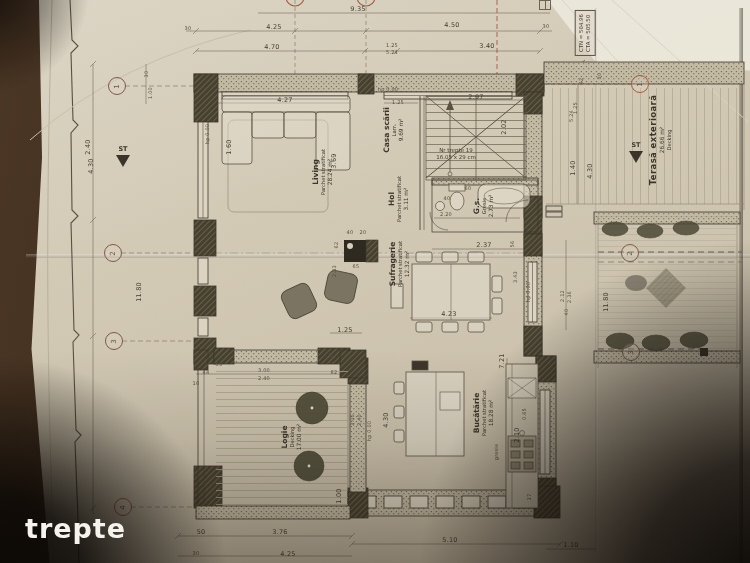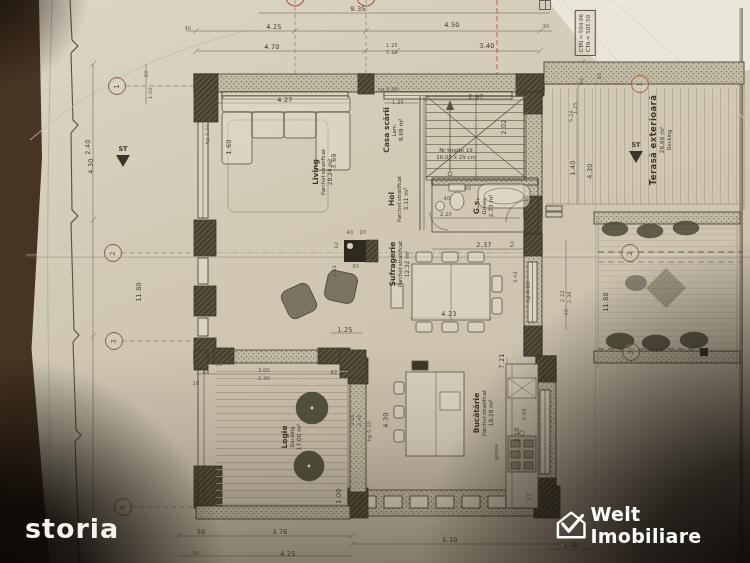--- a/index.html
+++ b/index.html
@@ -472,22 +472,15 @@
       </div>
     <div class="sqmark" style="left:545px;top:0px"></div>
   </div>
 
   <div class="layer shade-low"></div>
   <div class="layer shadow-bl"></div>
   <div class="layer shadow-br"></div>
   <div class="layer shadow-tl"></div>
 
   <div class="wm-storia">
-    <span>storia</span>
-  </div>
-  <div class="wm-welt">
-    <svg width="32" height="30" viewBox="0 0 32 30">
-      <path d="M16,2 L30,13 L30,28 L2,28 L2,13 Z" fill="none" stroke="#fdfdfc" stroke-width="2.6" stroke-linejoin="round"></path>
-      <path d="M7,14 L13.5,21.5 L28,5" fill="none" stroke="#fdfdfc" stroke-width="3.4" stroke-linecap="round" stroke-linejoin="round"></path>
-    </svg>
-    <span class="wtxt">Welt Imobiliare</span>
+    <span>trepte</span>
   </div>
 </div>
 
 </body></html>

